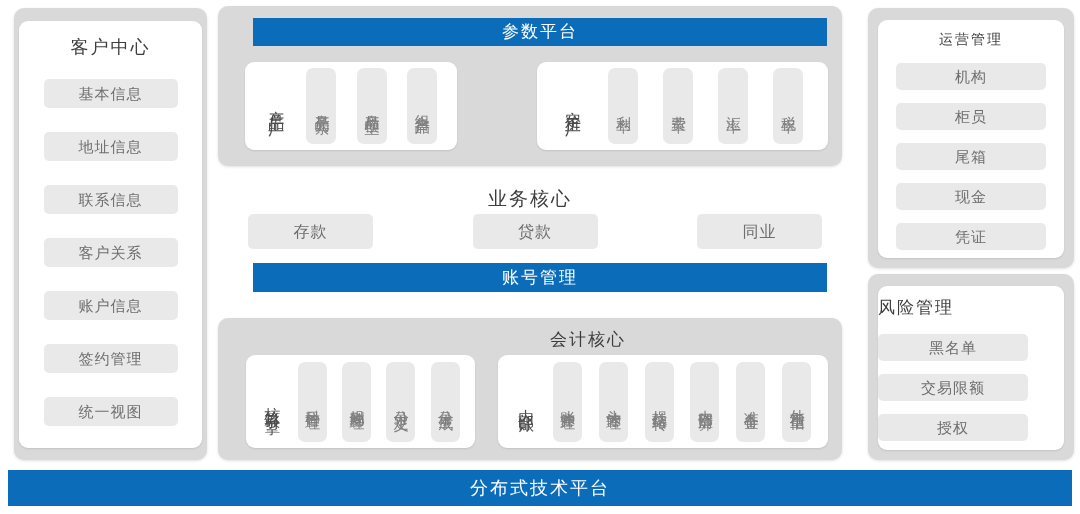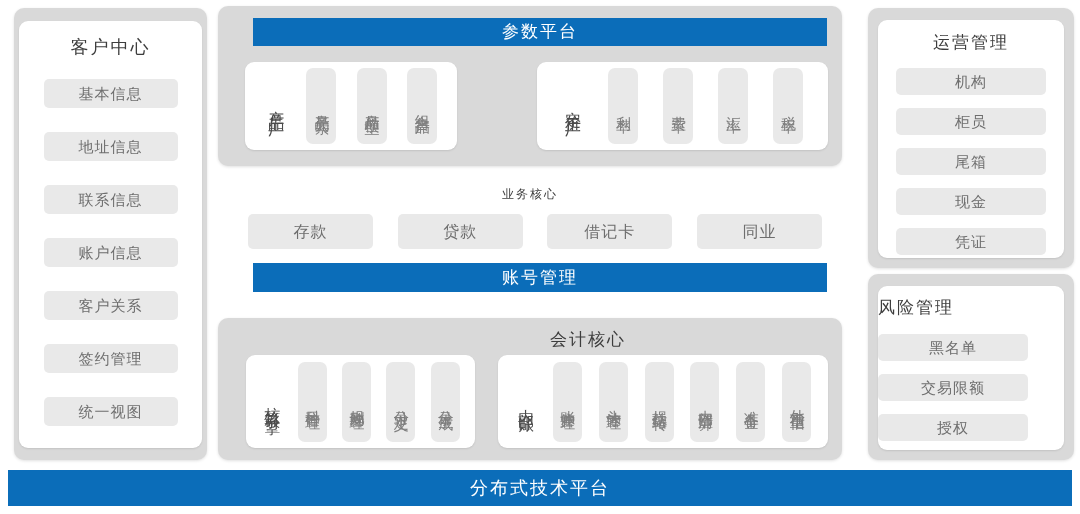--- a/index.html
+++ b/index.html
@@ -28,59 +28,59 @@
 
   
   #param-gray { left:218px; top:6px; width:624px; height:160px; }
   #param-bar  { left:253px; top:18px; width:574px; height:28px; line-height:28px; }
   .group-card { display:flex; flex-direction:row; align-items:center; justify-content:space-evenly; }
   #pf-card { left:245px; top:62px; width:212px; height:88px; }
   #pr-card { left:537px; top:62px; width:291px; height:88px; }
   #pf-card .vpill, #pr-card .vpill { width:30px; height:76px; }
 
   
-  #biz-title { left:218px; top:186px; width:624px; font-size:12px; }
+  #biz-title { left:218px; top:186px; width:624px; font-size:19px; }
   #biz-row { left:248px; top:214px; width:574px; height:35px;
              display:flex; justify-content:space-between; }
   #biz-row .pill { width:125px; height:35px; line-height:35px; font-size:16px; }
   #acct-bar { left:253px; top:263px; width:574px; height:29px; line-height:29px; }
 
   
   #acc-gray { left:218px; top:318px; width:624px; height:142px; }
   #acc-title { left:218px; top:328px; width:740px; font-size:17px; }
   #ae-card { left:246px; top:355px; width:229px; height:93px; }
   #ia-card { left:498px; top:355px; width:330px; height:93px; }
   #ae-card .vpill, #ia-card .vpill { width:29px; height:80px; }
 
   
   #ops-gray { left:868px; top:8px; width:206px; height:260px; }
   #ops-card { left:878px; top:20px; width:186px; height:238px;
               display:flex; flex-direction:column; align-items:center; padding-top:11px; }
-  #ops-card .ptitle { font-size:17px; margin-bottom:14px; }
+  #ops-card .ptitle { font-size:14px; margin-bottom:14px; }
   #ops-card .pill { width:150px; height:27px; line-height:27px; margin-bottom:13px; }
   #risk-gray { left:868px; top:274px; width:206px; height:186px; }
   #risk-card { left:878px; top:286px; width:186px; height:164px;
                display:flex; flex-direction:column; align-items:flex-start; padding-top:10px; }
   #risk-card .ptitle { font-size:17px; margin-bottom:15px; }
   #risk-card .pill { width:150px; height:27px; line-height:27px; margin-bottom:13px; }
 
   
   #footer-bar { left:8px; top:470px; width:1064px; height:36px; line-height:36px; font-size:18px; }
 </style>
 </head>
 <body>
 
 <div class="abs container" id="left-gray"></div>
 <div class="abs card" id="left-card">
   <div class="ptitle">客户中心</div>
   <div class="pill">基本信息</div>
   <div class="pill">地址信息</div>
   <div class="pill">联系信息</div>
+  <div class="pill">客户关系</div>
   <div class="pill">账户信息</div>
-  <div class="pill">客户关系</div>
   <div class="pill">签约管理</div>
   <div class="pill">统一视图</div>
 </div>
 
 <div class="abs container" id="param-gray"></div>
 <div class="abs bluebar" id="param-bar">参数平台</div>
 <div class="abs card group-card" id="pf-card">
   <div class="vtext vlabel">产品工厂</div>
   <div class="vtext vpill">产品元素</div>
   <div class="vtext vpill">产品模型</div>
@@ -91,21 +91,20 @@
   <div class="vtext vpill">利率</div>
   <div class="vtext vpill">费率</div>
   <div class="vtext vpill">汇率</div>
   <div class="vtext vpill">税率</div>
 </div>
 
 <div class="abs ptitle" id="biz-title">业务核心</div>
 <div class="abs" id="biz-row">
   <div class="pill">存款</div>
   <div class="pill">贷款</div>
-  <div class="pill">借记卡</div>
   <div class="pill">同业</div>
 </div>
 <div class="abs bluebar" id="acct-bar">账号管理</div>
 
 <div class="abs container" id="acc-gray"></div>
 <div class="abs ptitle" id="acc-title">会计核心</div>
 <div class="abs card group-card" id="ae-card">
   <div class="vtext vlabel">核算引擎</div>
   <div class="vtext vpill">科目管理</div>
   <div class="vtext vpill">规则管理</div>

